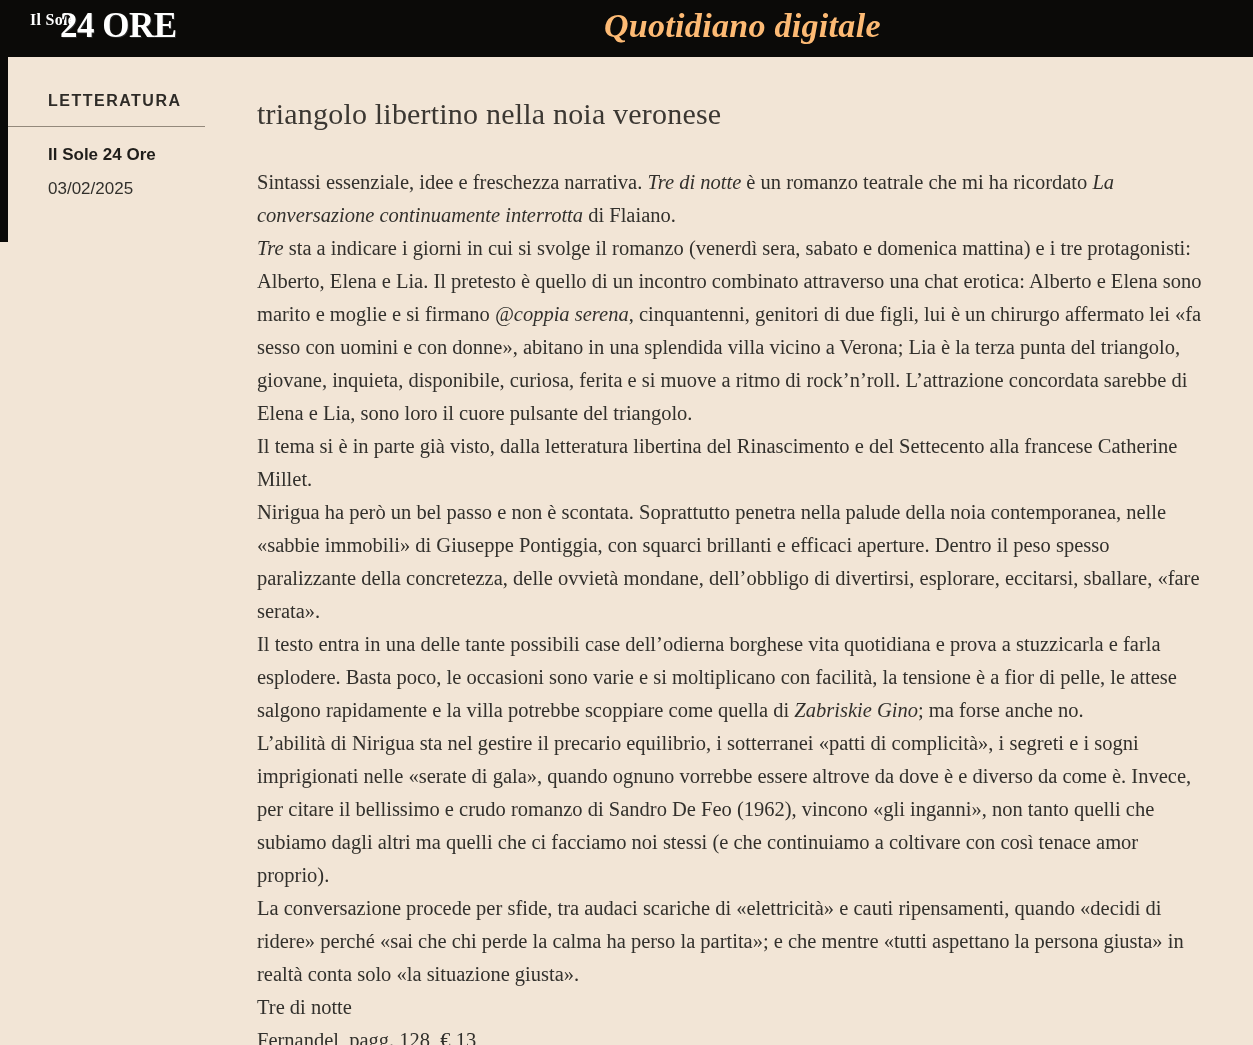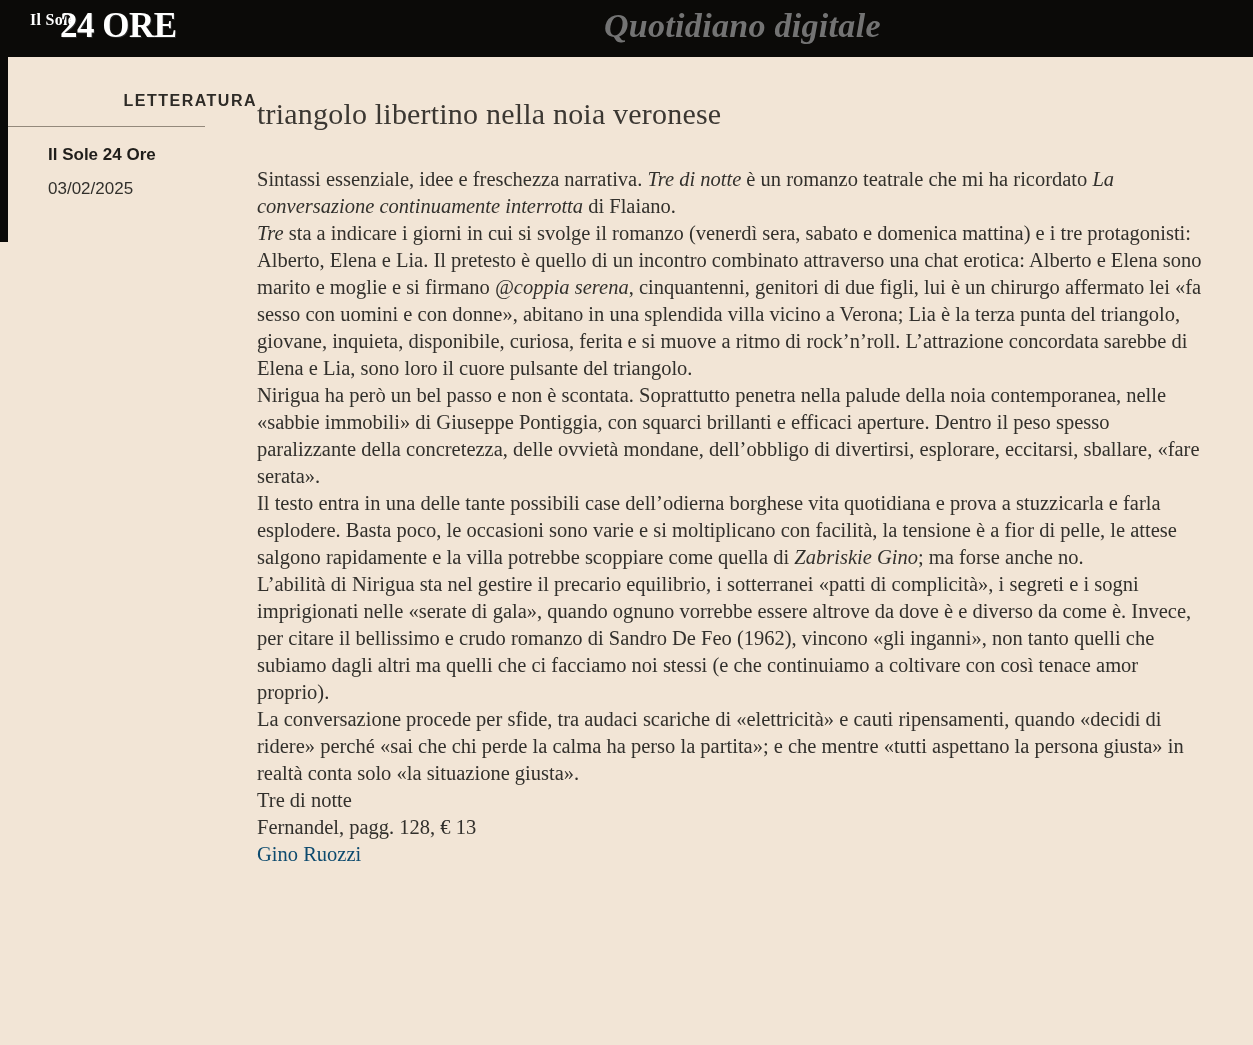--- a/index.html
+++ b/index.html
@@ -45,41 +45,40 @@
     letter-spacing: -0.5px;
     text-shadow: 1px 1px 0 #2a2a2a;
   }
   .masthead {
     position: absolute;
     top: 7px; left: 604px;
     font-family: "Liberation Serif", serif;
     font-style: italic;
     font-weight: bold;
     font-size: 34px;
-    color: #737373;
+    color: #fdba74;
     letter-spacing: 0.3px;
   }
 
   
   .left-strip {
     position: absolute;
     left: 0; top: 57px;
     width: 8px; height: 185px;
     background: #0b0a08;
   }
 
   
   .sidebar { position: absolute; left: 0; top: 92px; width: 257px; }
   .section-label {
     margin-left: 48px;
     font-size: 16px;
     font-weight: bold;
     letter-spacing: 1.5px;
     color: #2e2b27;
-    text-align: right;
   }
   .sidebar-rule {
     margin: 16px 0 0 8px;
     width: 197px;
     height: 1px;
     background: #94897c;
   }
   .source {
     margin: 18px 0 0 48px;
     font-size: 17px;
@@ -102,21 +101,21 @@
     font-family: "Liberation Serif", serif;
     font-weight: normal;
     font-size: 30px;
     color: #3b3732;
     letter-spacing: 0.2px;
     margin-bottom: 35px;
   }
   .article-body p {
     font-family: "Liberation Serif", serif;
     font-size: 20.5px;
-    line-height: 27px;
+    line-height: 33px;
     color: #32302c;
     margin: 0;
   }
   .article-body p.signature-grey { color: #0c4a6e; }
 </style>
 </head>
 <body>
 
 <div id="screen">
 
@@ -135,20 +134,21 @@
     <div class="sidebar-rule"></div>
     <div class="source">Il Sole 24 Ore</div>
     <div class="date">03/02/2025</div>
   </div>
 
   <div class="article">
     <h1 class="article-title">triangolo libertino nella noia veronese</h1>
     <div class="article-body">
       <p>Sintassi essenziale, idee e freschezza narrativa. <em>Tre di notte</em> è un romanzo teatrale che mi ha ricordato <em>La conversazione continuamente interrotta</em> di Flaiano.</p>
       <p><em>Tre</em> sta a indicare i giorni in cui si svolge il romanzo (venerdì sera, sabato e domenica mattina) e i tre protagonisti: Alberto, Elena e Lia. Il pretesto è quello di un incontro combinato attraverso una chat erotica: Alberto e Elena sono marito e moglie e si firmano <em>@coppia serena</em>, cinquantenni, genitori di due figli, lui è un chirurgo affermato lei «fa sesso con uomini e con donne», abitano in una splendida villa vicino a Verona; Lia è la terza punta del triangolo, giovane, inquieta, disponibile, curiosa, ferita e si muove a ritmo di rock’n’roll. L’attrazione concordata sarebbe di Elena e Lia, sono loro il cuore pulsante del triangolo.</p>
+      <p>Il tema si è in parte già visto, dalla letteratura libertina del Rinascimento e del Settecento alla francese Catherine Millet.</p>
       <p>Nirigua ha però un bel passo e non è scontata. Soprattutto penetra nella palude della noia contemporanea, nelle «sabbie immobili» di Giuseppe Pontiggia, con squarci brillanti e efficaci aperture. Dentro il peso spesso paralizzante della concretezza, delle ovvietà mondane, dell’obbligo di divertirsi, esplorare, eccitarsi, sballare, «fare serata».</p>
       <p>Il testo entra in una delle tante possibili case dell’odierna borghese vita quotidiana e prova a stuzzicarla e farla esplodere. Basta poco, le occasioni sono varie e si moltiplicano con facilità, la tensione è a fior di pelle, le attese salgono rapidamente e la villa potrebbe scoppiare come quella di <em>Zabriskie Gino</em>; ma forse anche no.</p>
       <p>L’abilità di Nirigua sta nel gestire il precario equilibrio, i sotterranei «patti di complicità», i segreti e i sogni imprigionati nelle «serate di gala», quando ognuno vorrebbe essere altrove da dove è e diverso da come è. Invece, per citare il bellissimo e crudo romanzo di Sandro De Feo (1962), vincono «gli inganni», non tanto quelli che subiamo dagli altri ma quelli che ci facciamo noi stessi (e che continuiamo a coltivare con così tenace amor proprio).</p>
       <p>La conversazione procede per sfide, tra audaci scariche di «elettricità» e cauti ripensamenti, quando «decidi di ridere» perché «sai che chi perde la calma ha perso la partita»; e che mentre «tutti aspettano la persona giusta» in realtà conta solo «la situazione giusta».</p>
       <p>Tre di notte</p>
       <p>Fernandel, pagg. 128, € 13</p>
       <p class="signature-grey">Gino Ruozzi</p>
     </div>
   </div>
 

